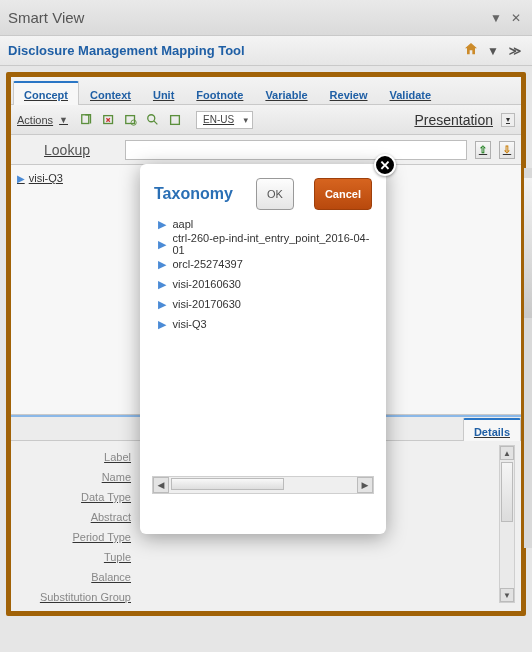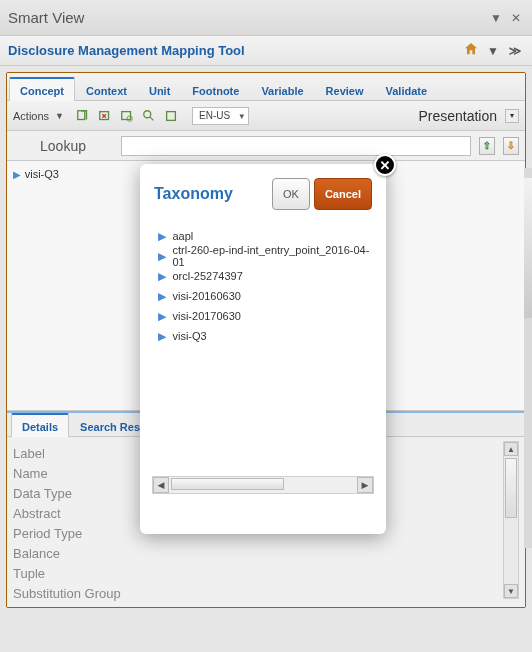--- a/index.html
+++ b/index.html
@@ -42,23 +42,24 @@
   }
   .toolbar-title .spacer{flex:1;}
   .toolbar-title .ticon{ width:18px; text-align:center; color:#555; font-size:12px; margin-left:4px; cursor:pointer;}
   .toolbar-title .home-icon svg{width:16px;height:16px;}
   
   .content {
     padding: 6px 6px 6px 6px;
   }
   .panel {
     background: #b91c1c;
-    border: 1px solid #a16207;
+    border: 5px solid #a16207;
     border-radius: 2px;
     position: relative;
+    text-decoration: underline;
   }
   
   .tabs {
     display: flex;
     align-items: flex-end;
     height: 28px;
     background: linear-gradient(#f3f3f3,#e9e9e9);
     border-bottom: 1px solid #c9c9c9;
     padding-left: 2px;
   }
@@ -129,39 +130,40 @@
   .tree-node{
     display:flex; align-items:center; height:18px; gap:4px; cursor:pointer;
   }
   .tree-caret{ color:#4b8bd6; font-size:10px;}
   .tree-label{ color:#333; font-size:11px;}
   
   .lower-tabs{
     display:flex; height:26px; align-items:flex-end;
     border-bottom:1px solid #c9c9c9; background:#ececec; padding-left:4px;
     border-top: 2px solid #8BB8E8;
+    flex-direction: column;
   }
   .ltab{
     padding:6px 10px 4px; font-size:11px; color:#1f5fa5; font-weight:bold; cursor:pointer;
     border:1px solid transparent; border-bottom:none; position:relative; top:1px;
   }
   .ltab.active{
     background:#f7f7f7; border-color:#c9c9c9; border-top:2px solid #2a76c5; border-radius:2px 2px 0 0;
   }
   
   .details-pane{
     padding:6px 6px 6px 6px;
     background:#f0f0f0;
     height:170px;
     position:relative;
   }
   .detail-row{
     display:flex; align-items:center; height:20px;
   }
-  .detail-row .dl{ width:120px; text-align:left; color:#888; font-size:13px; padding-right:6px;}
+  .detail-row .dl{ width:120px; text-align:right; color:#888; font-size:11px; padding-right:6px;}
   .details-scroll{
     position:absolute; right:6px; top:4px; width:16px; height:158px;
     background:#eaeaea; border:1px solid #cfcfcf;
   }
   .details-scroll .thumb{
     position:absolute; top:16px; left:1px; width:12px; height:60px;
     background:linear-gradient(#f5f5f5,#dcdcdc); border:1px solid #bbb;
   }
   .details-scroll .sbtn{
     position:absolute; left:0; width:14px; height:14px; background:#e2e2e2; border:1px solid #bbb;
@@ -181,21 +183,21 @@
     z-index:100;
   }
   .dialog .close-badge{
     position:absolute; right:-10px; top:-10px;
     width:22px; height:22px; border-radius:50%;
     background:#000; color:#fff; display:flex; align-items:center; justify-content:center;
     font-weight:bold; font-size:13px; border:2px solid #fff; cursor:pointer;
     box-shadow:0 1px 3px rgba(0,0,0,.4);
   }
   .dialog .dlg-head{
-    display:flex; align-items:center; gap:4px; margin-bottom:12px;
+    display:flex; align-items:center; gap:20px; 
   }
   .dialog .dlg-title{ font-size:16px; font-weight:bold; color:#2a6fb5; flex:1;}
   .dlg-btn{
     height:32px; padding:0 10px; border-radius:4px; font-size:11px; cursor:pointer;
     border:1px solid #999; background:linear-gradient(#fdfdfd,#e5e5e5); color:#555;
   }
   .dlg-btn.primary{
     background:linear-gradient(#d6641f,#b8490d); border-color:#9e3f0b; color:#fff; font-weight:bold;
   }
   .dlg-tree{
@@ -331,24 +333,24 @@
       <div class="detail-row">
           <div class="dl">Data Type</div>
         </div>
       <div class="detail-row">
           <div class="dl">Abstract</div>
         </div>
       <div class="detail-row">
           <div class="dl">Period Type</div>
         </div>
       <div class="detail-row">
+          <div class="dl">Tuple</div>
+        </div>
+      <div class="detail-row">
           <div class="dl">Balance</div>
-        </div>
-      <div class="detail-row">
-          <div class="dl">Tuple</div>
         </div>
       <div class="detail-row">
           <div class="dl">Substitution Group</div>
         </div>
       <div class="details-scroll">
         <div class="sbtn up">▲</div>
         <div class="thumb"></div>
         <div class="sbtn down">▼</div>
       </div>
     </div>

